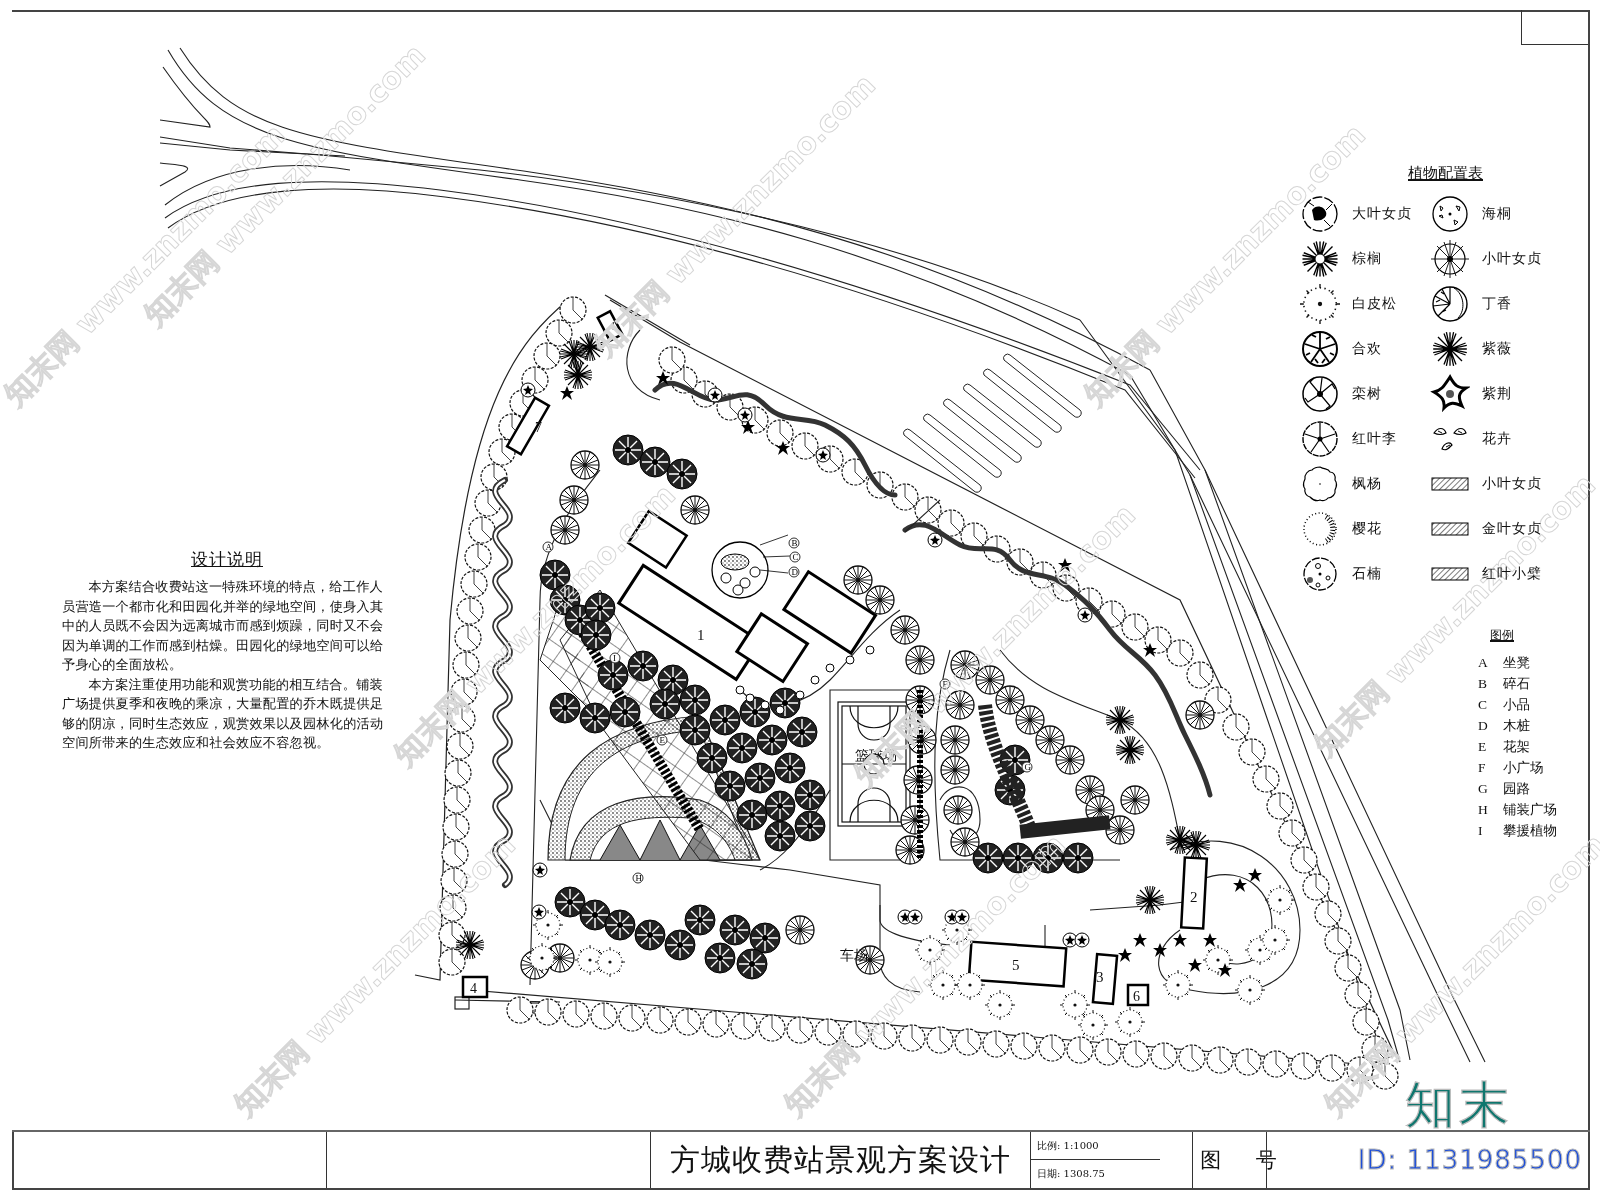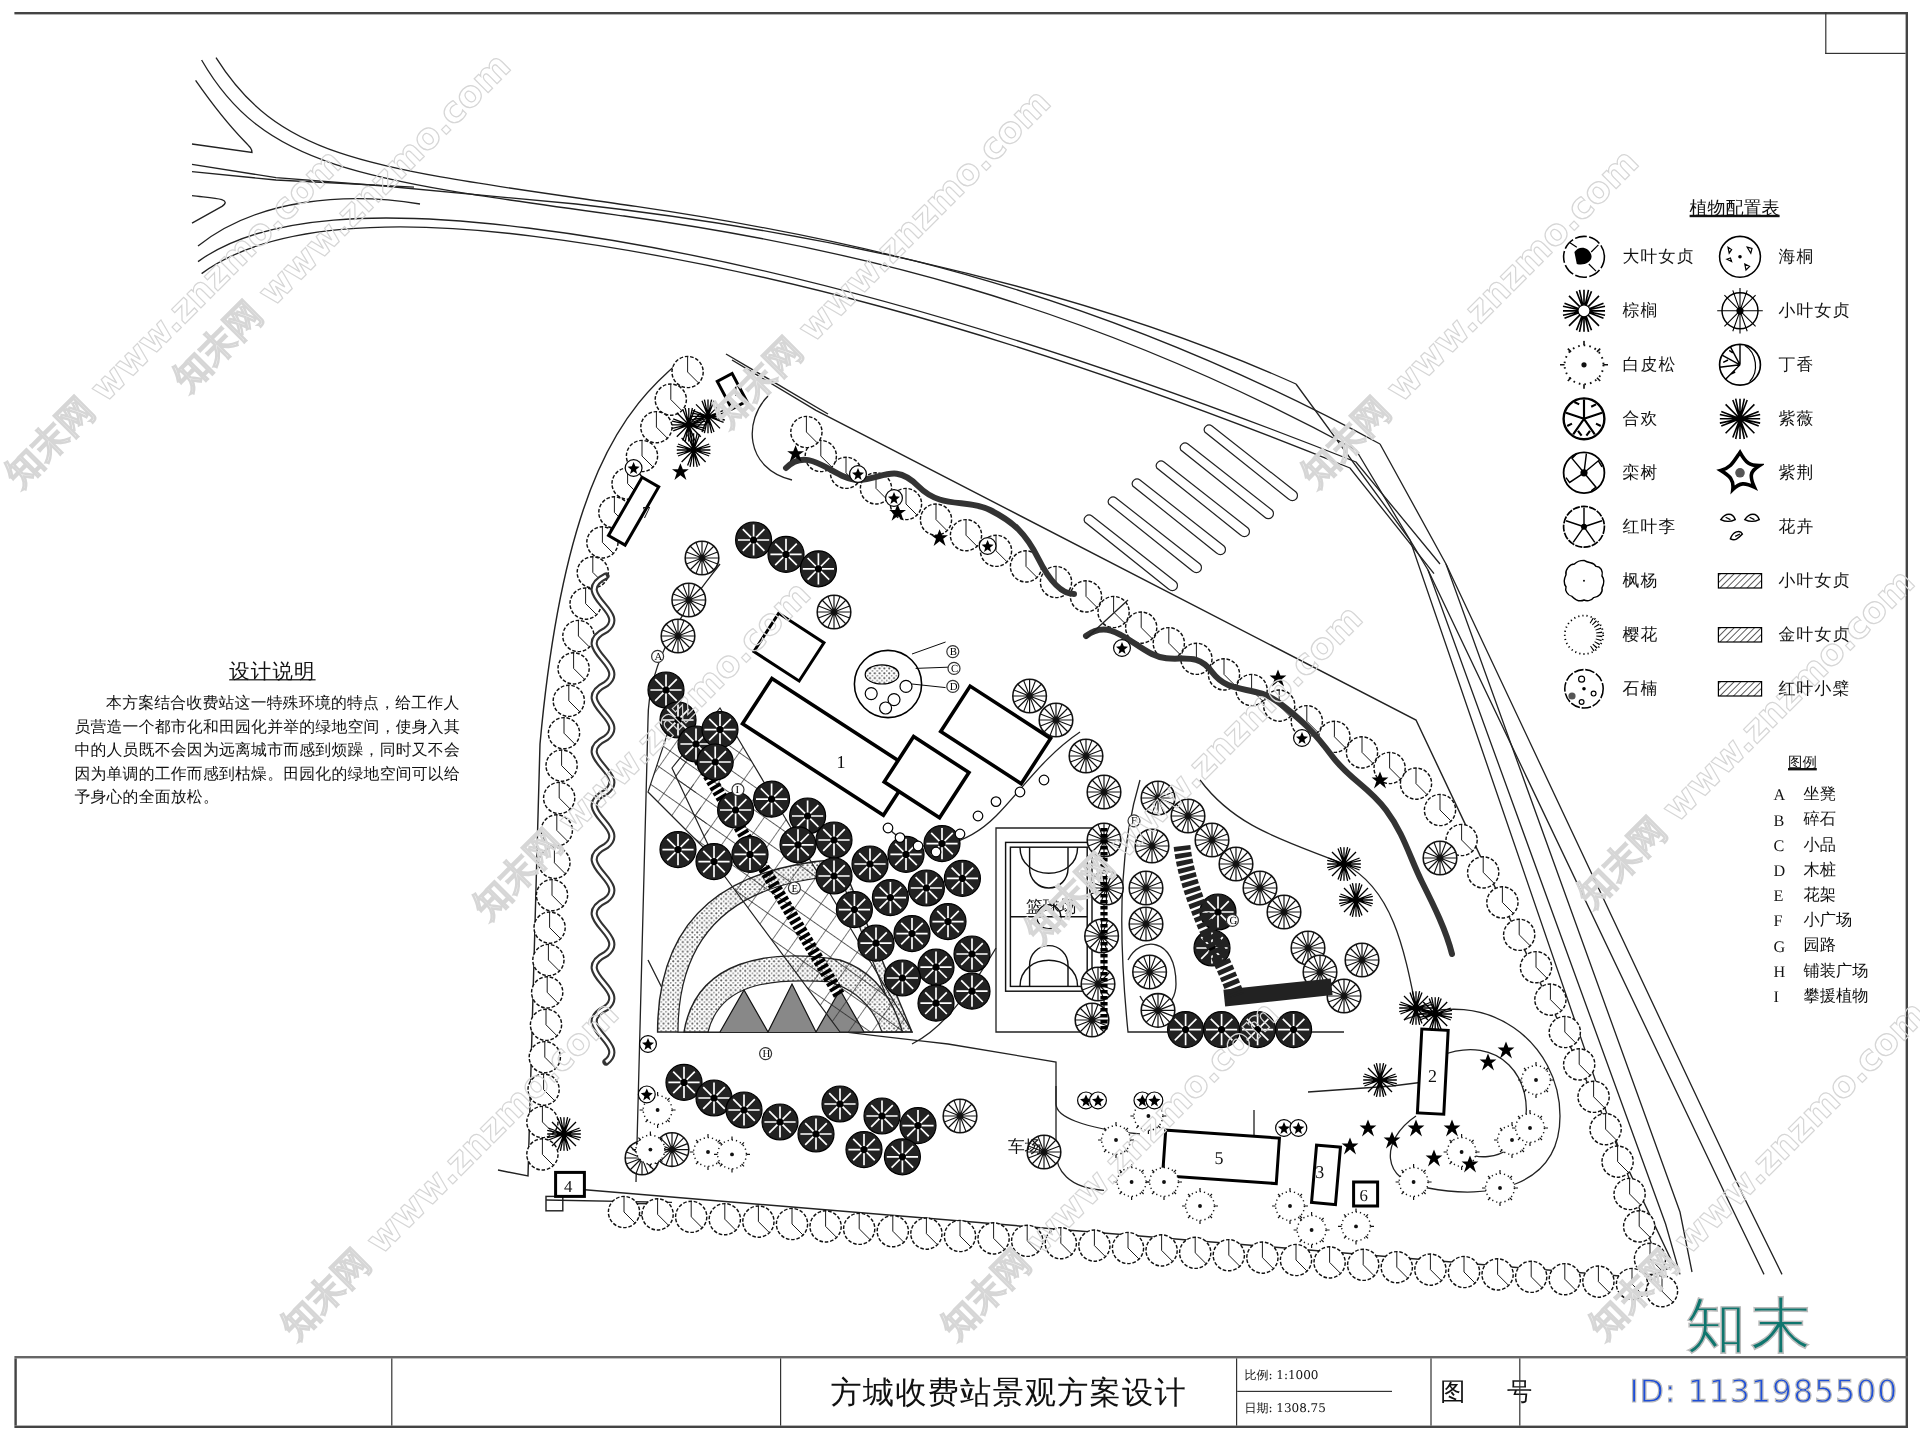--- a/index.html
+++ b/index.html
@@ -20,21 +20,21 @@
   .plant svg { width:40px; height:40px; flex:none; }
   .plant .pl { margin-left:12px; font-size:14px; letter-spacing:1px; }
   
   .legend { position:absolute; left:1478px; top:627px; width:120px; }
   .legend h3 { margin:0 0 8px 12px; font-size:12px; font-weight:normal; text-decoration:underline; text-decoration-thickness:2px; }
   .legend .row { display:flex; font-size:13.5px; height:21px; line-height:21px; }
   .legend .code { width:25px; font-family:"Liberation Serif",serif; }
   
   .tb { position:absolute; left:12px; top:1130px; width:1578px; height:60px; border-top:2px solid #666; border-bottom:2px solid #444; box-sizing:border-box; }
   .tb .cell { position:absolute; top:0; height:100%; border-left:1.5px solid #333; box-sizing:border-box; }
-  .tb .title { left:638px; width:380px; display:flex; align-items:center; justify-content:center; font-size:26px; letter-spacing:1px; }
+  .tb .title { left:638px; width:380px; display:flex; align-items:center; justify-content:center; font-size:30px; letter-spacing:1px; }
   .tb .meta { left:1018px; width:130px; }
   .tb .meta div { height:50%; display:flex; align-items:center; padding-left:6px; font-size:10px; box-sizing:border-box; }
   .tb .meta div:first-child { border-bottom:1.5px solid #333; }
   .tb .drawno { left:1148px; width:106px; display:flex; align-items:center; justify-content:center; font-size:21px; letter-spacing:14px;margin-left:32px; }
   .tb .idcell { left:1254px; width:324px; display:flex; align-items:center; justify-content:flex-end; padding-right:8px; }
   .idtext { font-family:"DejaVu Sans",sans-serif; font-size:26px; color:#1d4ed8; -webkit-text-stroke:1px #bbb; letter-spacing:1px; }
   .wm-brand { position:absolute; left:1405px; top:1072px; font-family:Liberation Mono, monospace; font-size:50px; color:#0f766e; -webkit-text-stroke:1.2px #bbb; letter-spacing:4px; }
   .wm { position:absolute; font-family:"DejaVu Sans",sans-serif; font-size:30px; font-weight:bold; color:rgba(255,255,255,0); -webkit-text-stroke:1px #d6d6d6; white-space:nowrap; transform-origin:left center; pointer-events:none; }
   .lbl { font-family:"Liberation Serif",serif; }
 </style>
@@ -500,20 +500,21 @@
   <div class="wm" style="left:400px; top:740px; transform:rotate(-45deg);">知末网 www.znzmo.com</div>
   <div class="wm" style="left:860px; top:760px; transform:rotate(-45deg);">知末网 www.znzmo.com</div>
   <div class="wm" style="left:1320px; top:730px; transform:rotate(-45deg);">知末网 www.znzmo.com</div>
   <div class="wm" style="left:240px; top:1090px; transform:rotate(-45deg);">知末网 www.znzmo.com</div>
   <div class="wm" style="left:790px; top:1090px; transform:rotate(-45deg);">知末网 www.znzmo.com</div>
   <div class="wm" style="left:1330px; top:1090px; transform:rotate(-45deg);">知末网 www.znzmo.com</div>
 
   <div class="notes">
     <h2>设计说明</h2>
     <p>本方案结合收费站这一特殊环境的特点，给工作人员营造一个都市化和田园化并举的绿地空间，使身入其中的人员既不会因为远离城市而感到烦躁，同时又不会因为单调的工作而感到枯燥。田园化的绿地空间可以给予身心的全面放松。</p>
+    <p>本方案注重使用功能和观赏功能的相互结合。铺装广场提供夏季和夜晚的乘凉，大量配置的乔木既提供足够的阴凉，同时生态效应，观赏效果以及园林化的活动空间所带来的生态效应和社会效应不容忽视。</p>
   </div>
 
   <div class="plants">
     <h3>植物配置表</h3>
     <div class="plant-grid">
       <div class="plant">
         <svg viewBox="-20 -20 40 40">
             <circle r="17" fill="#fff" stroke="#000" stroke-width="1.3" stroke-dasharray="10 2"></circle>
             <path d="M-8-4C-4-10 4-8 6-2C8 4 0 8-6 6Z" fill="#000"></path>
             <path d="M-12-12L-6-8M12-10L6-4M10 12L4 6" stroke="#000"></path>

